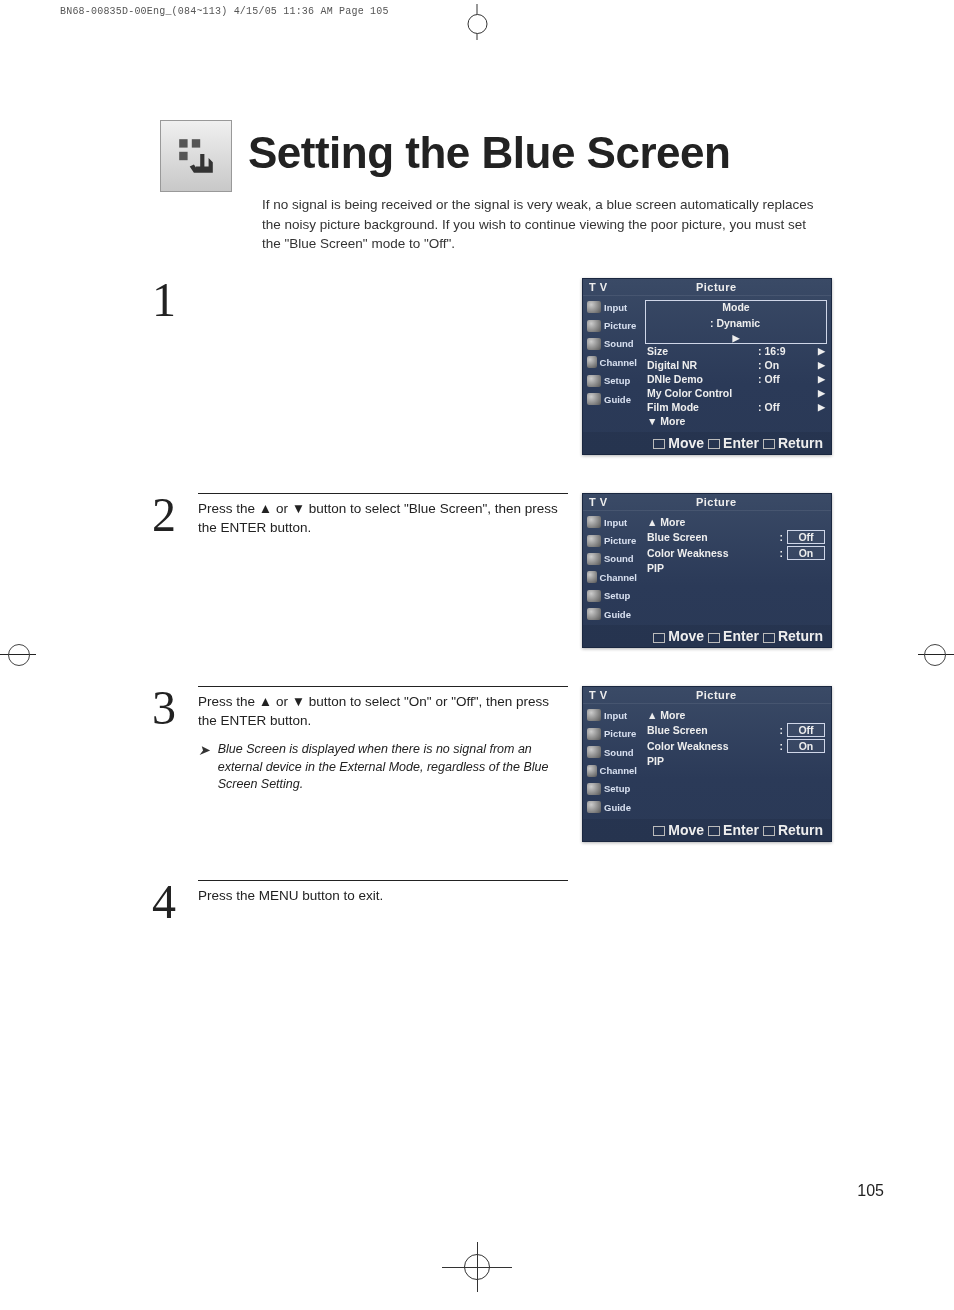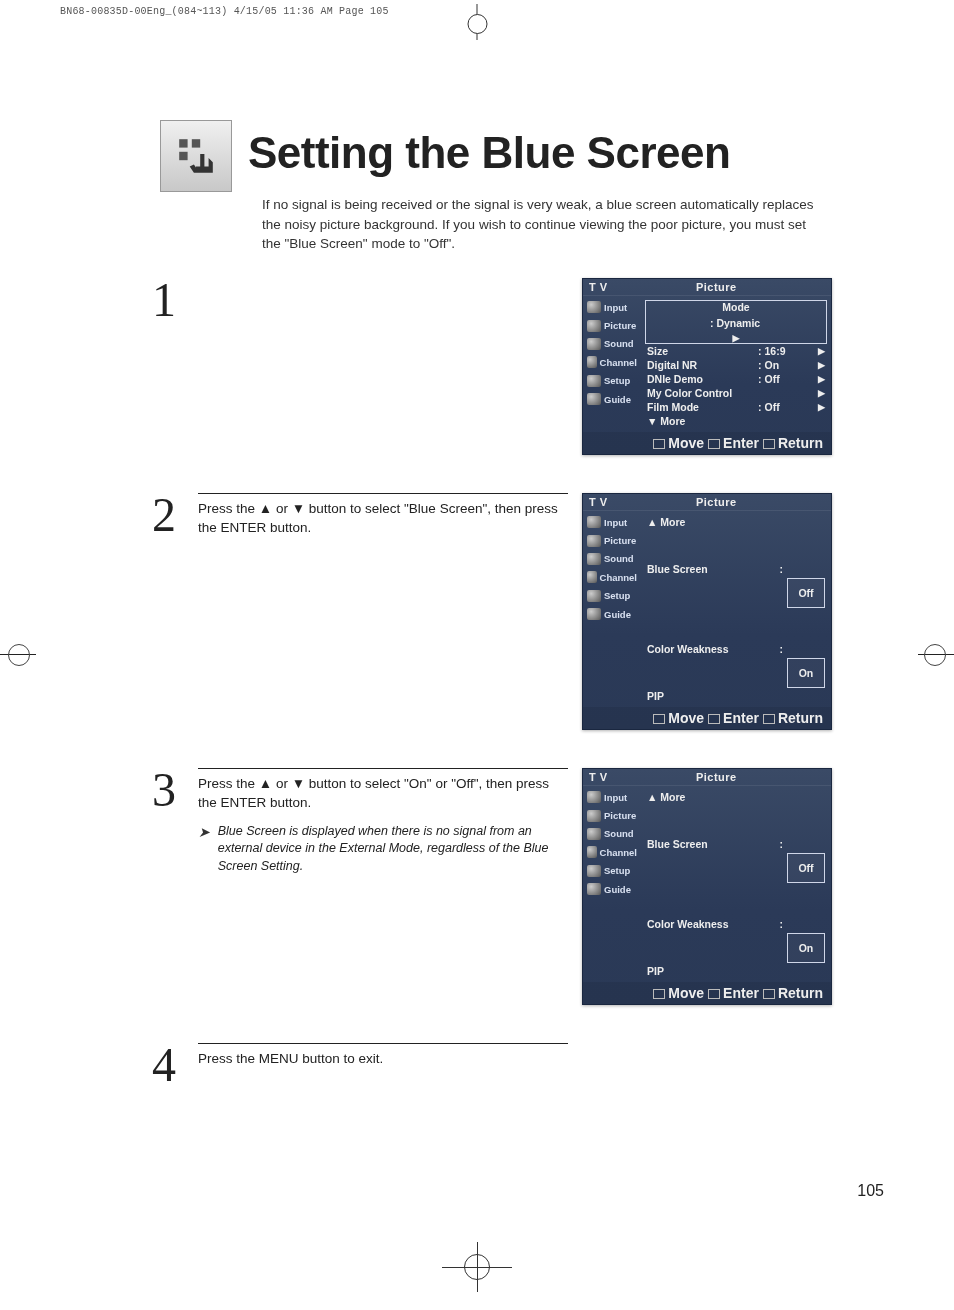--- a/index.html
+++ b/index.html
@@ -167,25 +167,24 @@
   }
   .osd-row .lbl { flex: 1; white-space: nowrap; }
   .osd-row .val {
     min-width: 56px;
     text-align: left;
     padding-left: 4px;
   }
   .osd-row .val.box {
     display: inline-block;
     border: 1px solid #cfd6e8;
-    padding: 8px 4px;
+    padding: 0px 4px;
     background: rgba(255,255,255,0.04);
     min-width: 28px;
     text-align: center;
-    margin-top: 48px;
   }
   .osd-row .caret { font-size: 9px; }
   .osd-foot {
     display: flex;
     justify-content: flex-end;
     gap: 4px;
     padding: 3px 8px;
     font-size: 14px;
     font-weight: bold;
     background: rgba(0,0,0,0.08);

